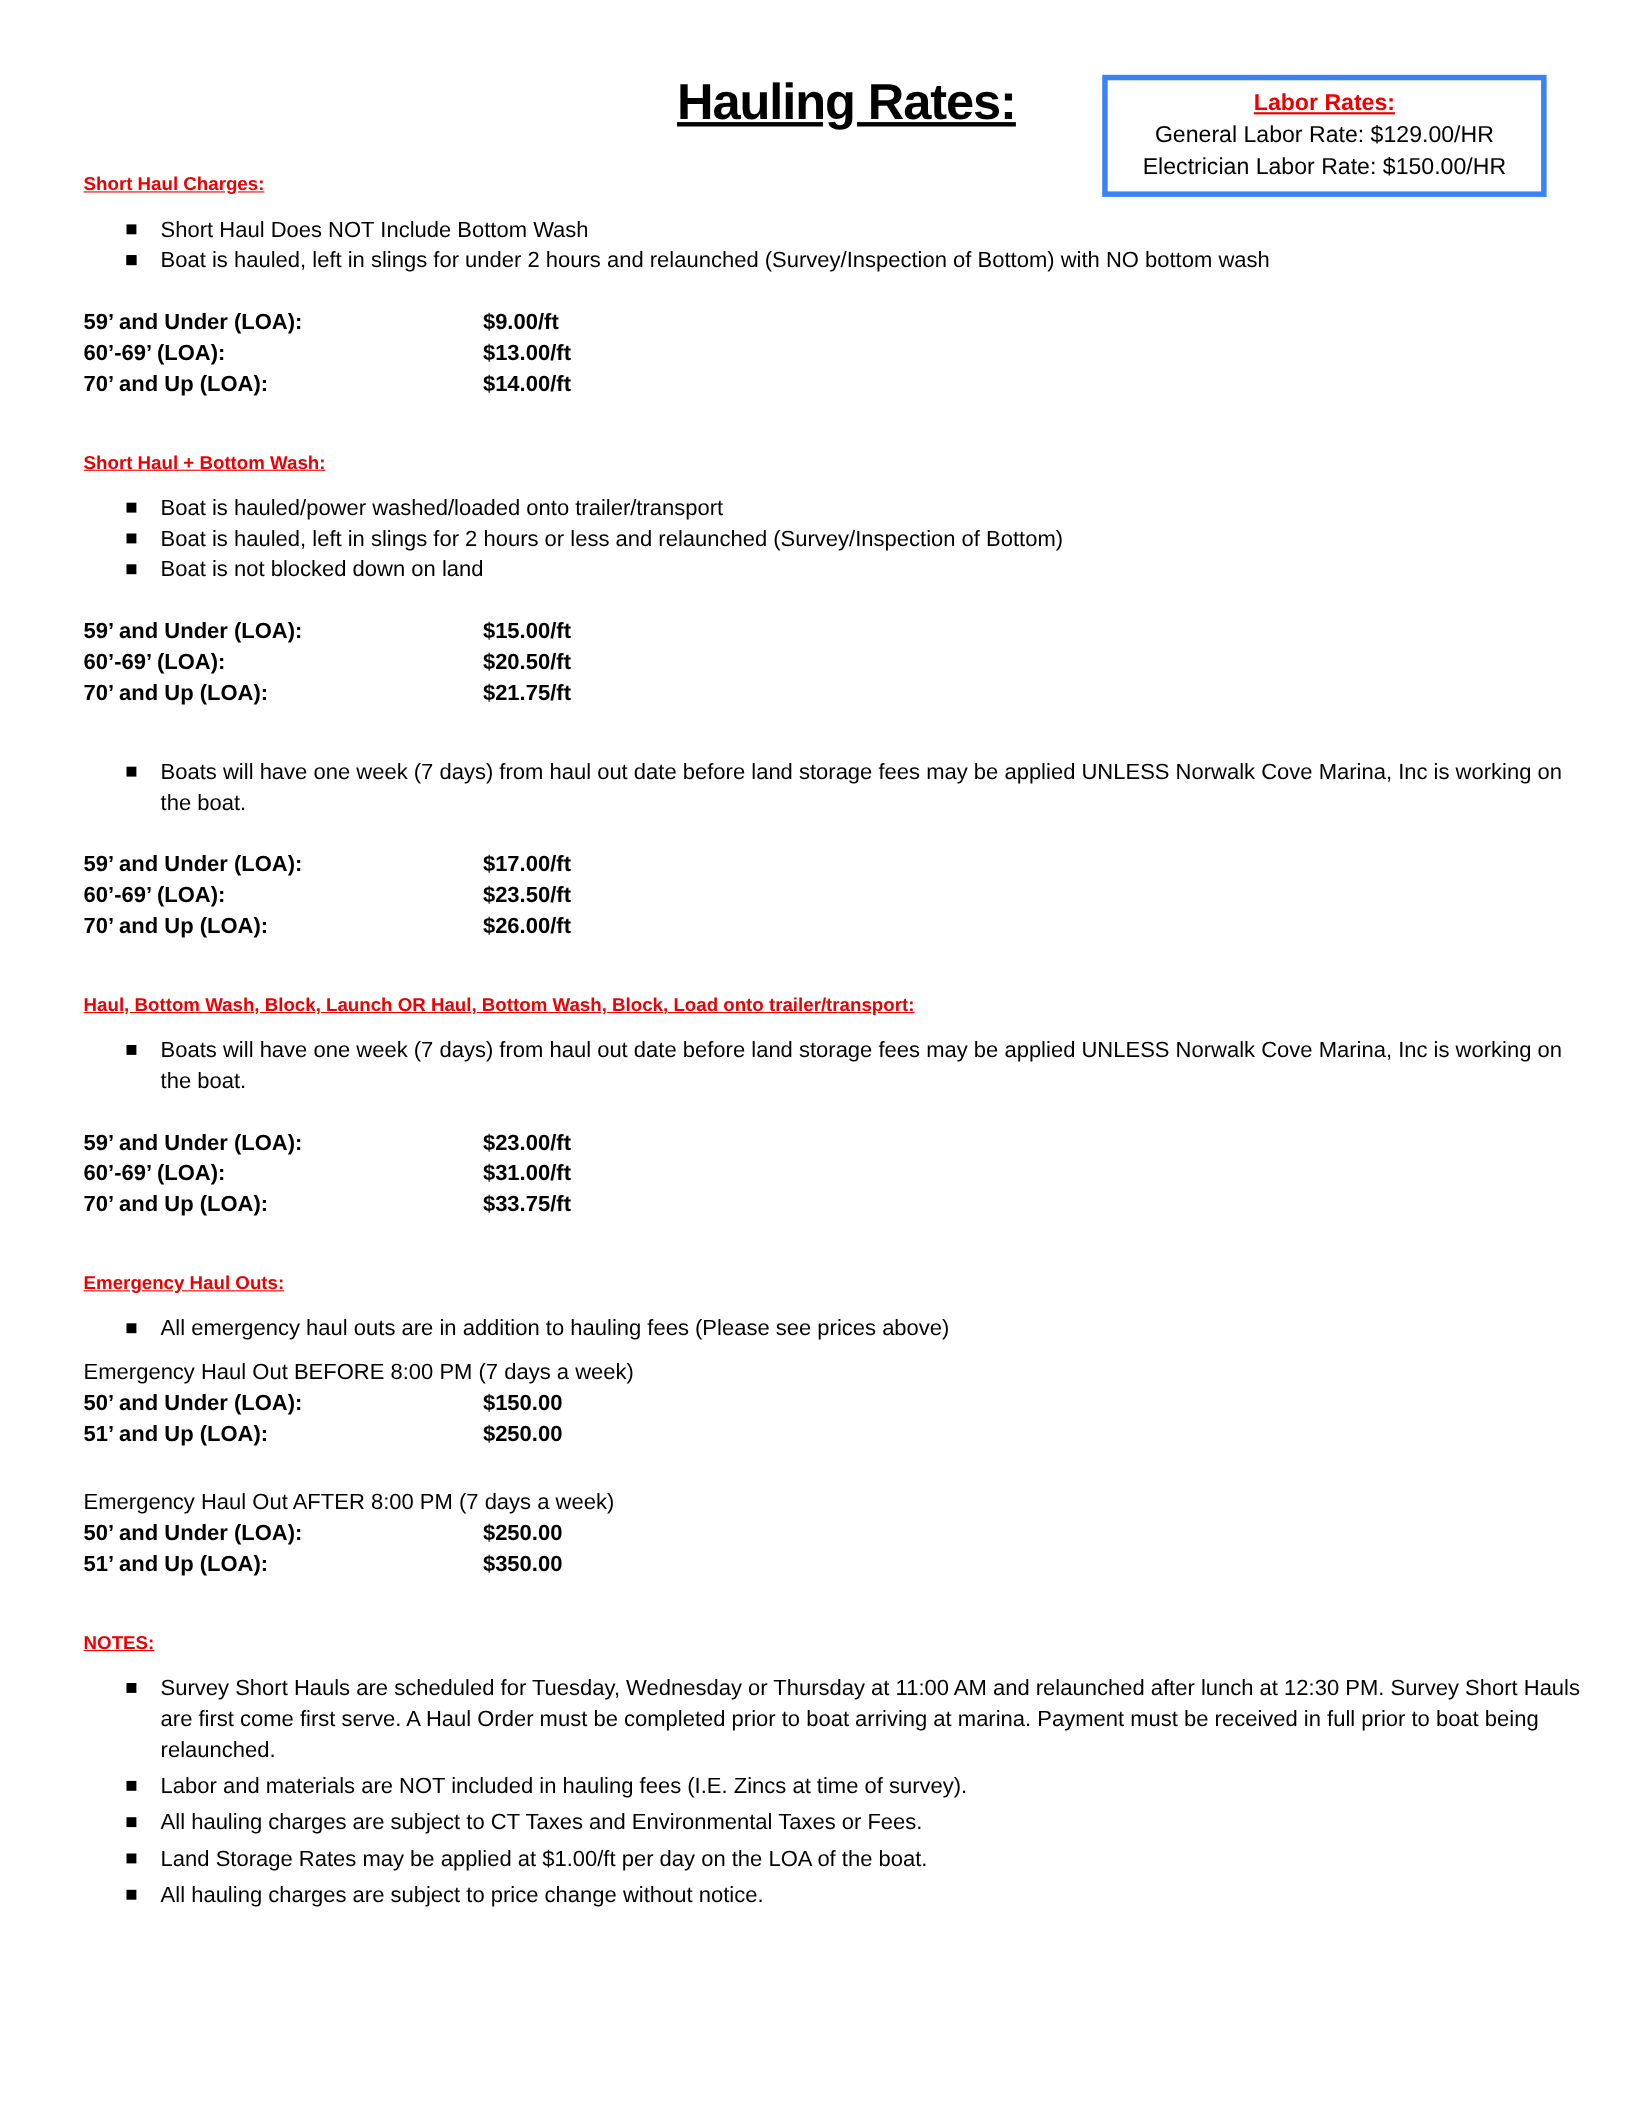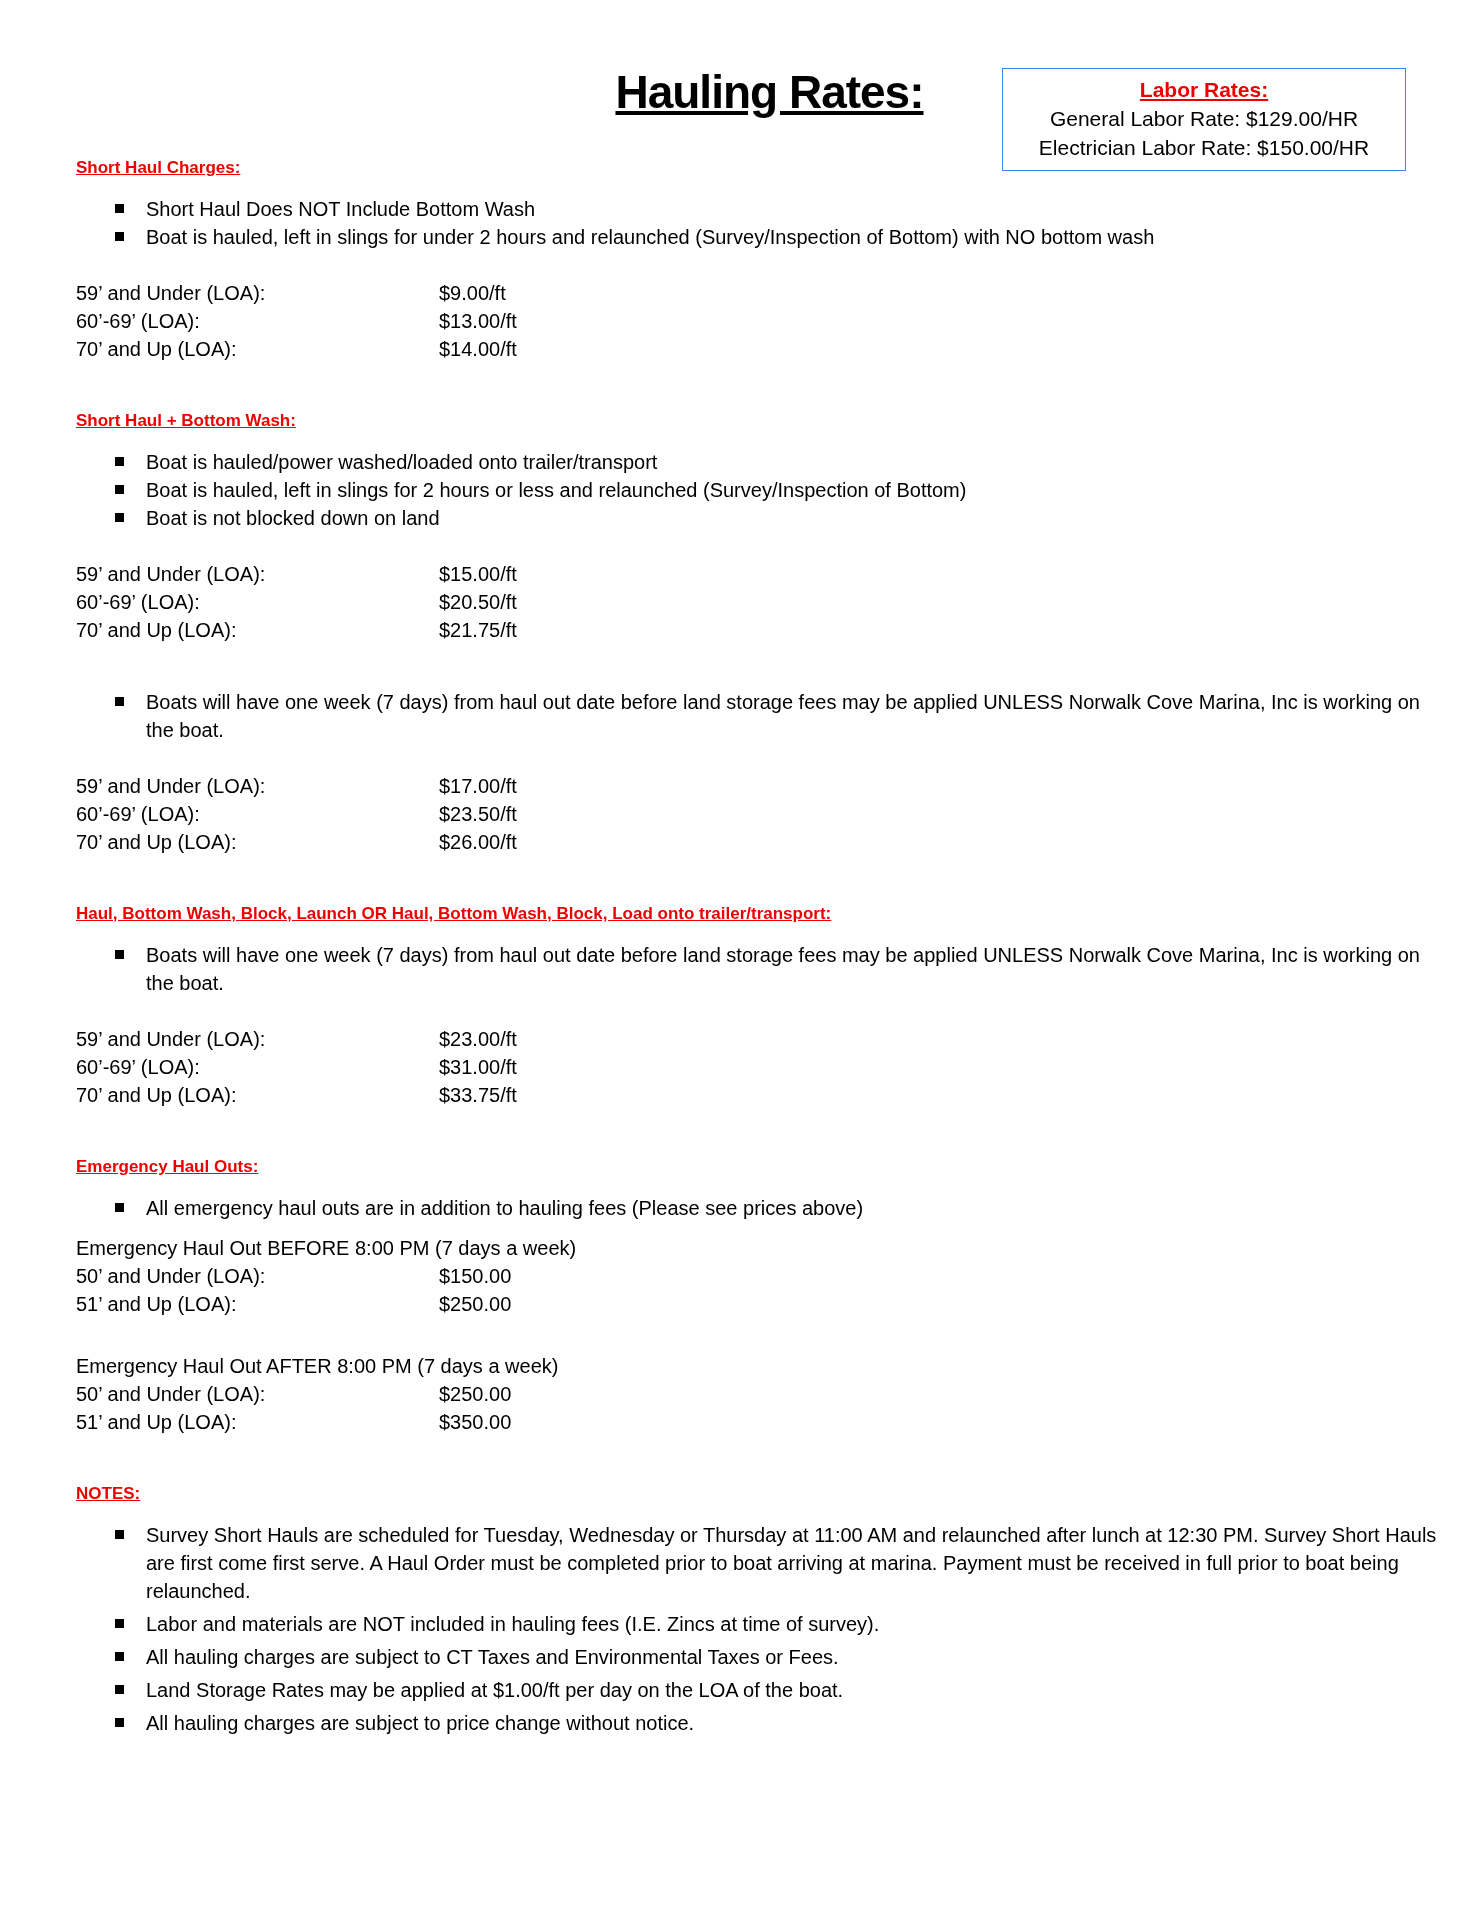--- a/index.html
+++ b/index.html
@@ -21,21 +21,21 @@
   .header{ position:relative; height:106px; }
   .title{
     position:absolute; top:18px; left:0; width:1387px;
     text-align:center;
     font-size:46px; line-height:52px; font-weight:bold;
     text-decoration:underline;
     letter-spacing:-1px;
   }
   .labor-box{
     position:absolute; top:20px; right:38px; width:404px;
-    border:1px solid #3b82f6;
+    border:5px solid #3b82f6;
     text-align:center;
     padding:6px 8px 8px;
     font-size:21px; line-height:29px;
   }
   .labor-head{
     color:var(--red); font-weight:bold; text-decoration:underline;
   }
   
   .sec{ margin-top:44px; }
   .red-head{
@@ -46,21 +46,21 @@
   }
   ul.bullets{ margin:13px 0 0 0; padding:0; list-style:none; }
   ul.bullets li{ position:relative; padding-left:70px; }
   ul.bullets.spaced li + li{ margin-top:5px; }
   .bsq{
     position:absolute; left:39px; top:9px;
     width:9px; height:9px; background:#000;
     display:inline-block;
   }
   .rates{ margin-top:28px; }
-  .rate-row{ display:flex; }
+  .rate-row{ display:flex;font-weight:bold; }
   .rl{ flex:none; width:363px; }
   .eg{ margin-top:12px; }
   .eg + .eg{ margin-top:34px; }
 </style>
 </head>
 <body>
 
 <div class="page">
 
   <div class="header">

